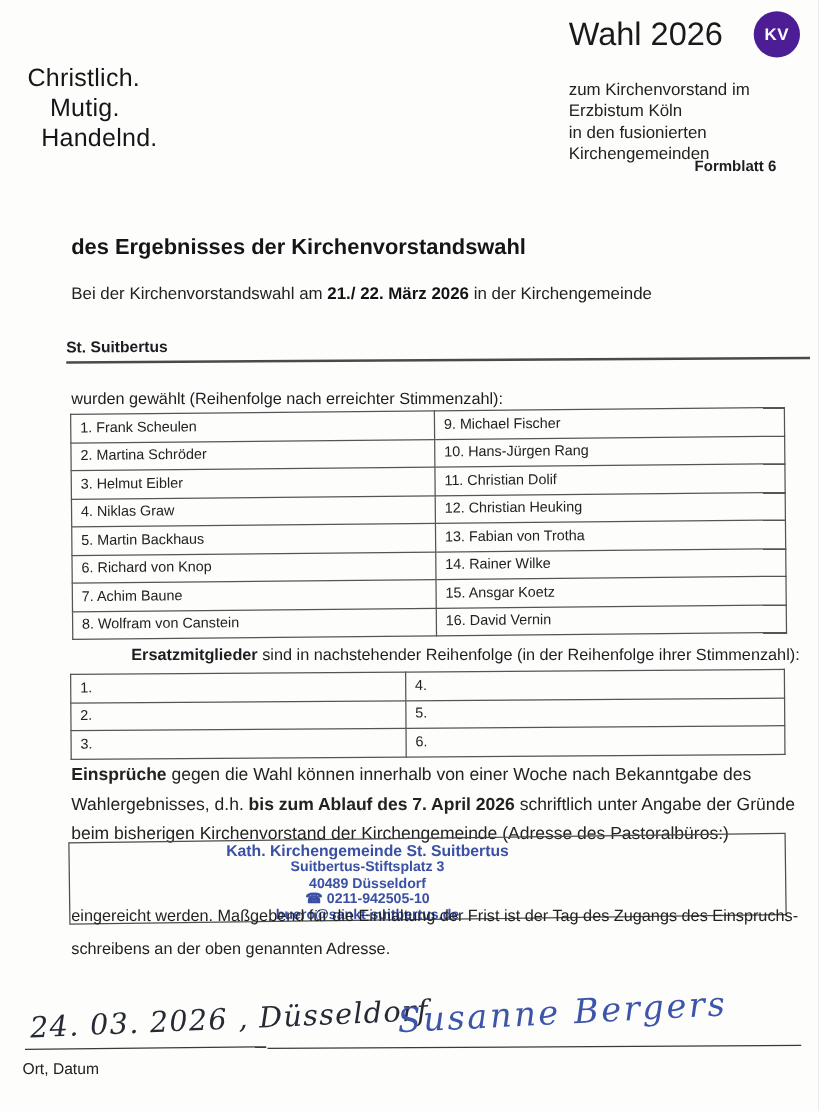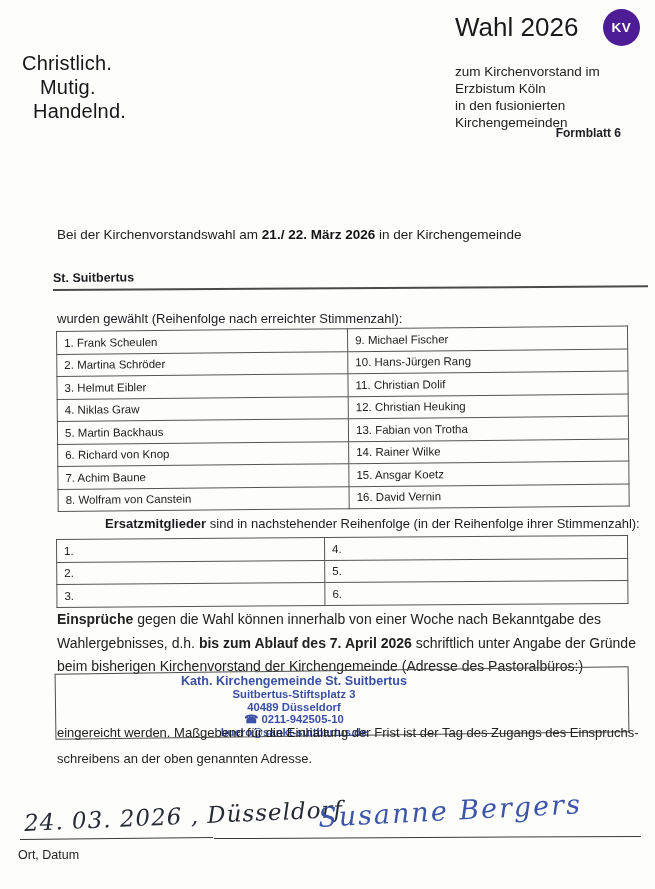--- a/index.html
+++ b/index.html
@@ -91,20 +91,21 @@
       <div>Erzbistum Köln</div>
       <div>in den fusionierten</div>
       <div>Kirchengemeinden</div>
     </div>
   </div>
 
   <div class="kv-badge">KV</div>
 
   <div class="formblatt">Formblatt 6</div>
 
+  <div class="doc-subtitle">des Ergebnisses der Kirchenvorstandswahl</div>
 
   <div class="intro"><span>Bei der Kirchenvorstandswahl am </span><b>21./ 22. März 2026</b><span> in der Kirchengemeinde</span></div>
 
   <div class="parish">St. Suitbertus</div>
 
   <div class="elected-heading">wurden gewählt (Reihenfolge nach erreichter Stimmenzahl):</div>
 
   <table class="names">
     <colgroup>
         <col class="c1">

